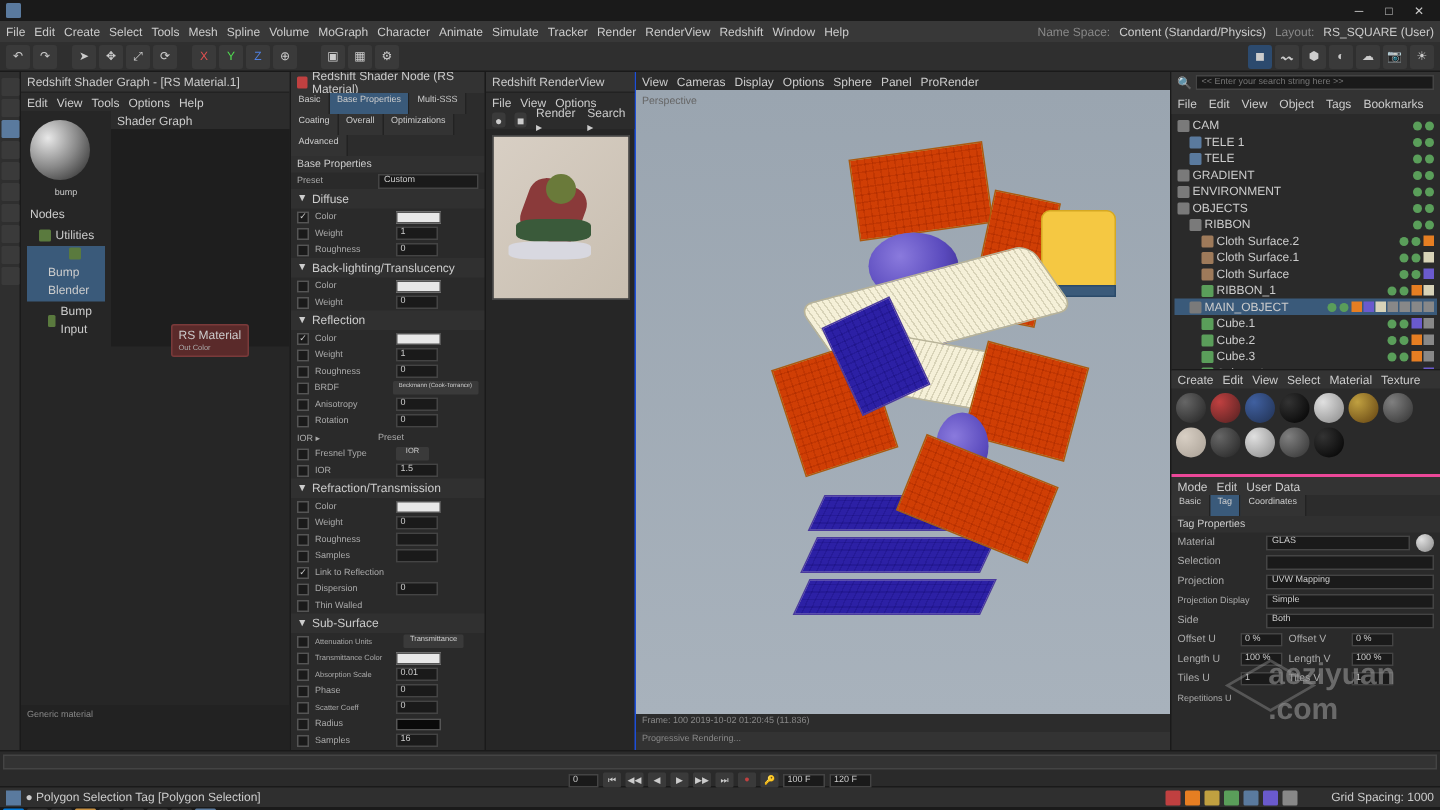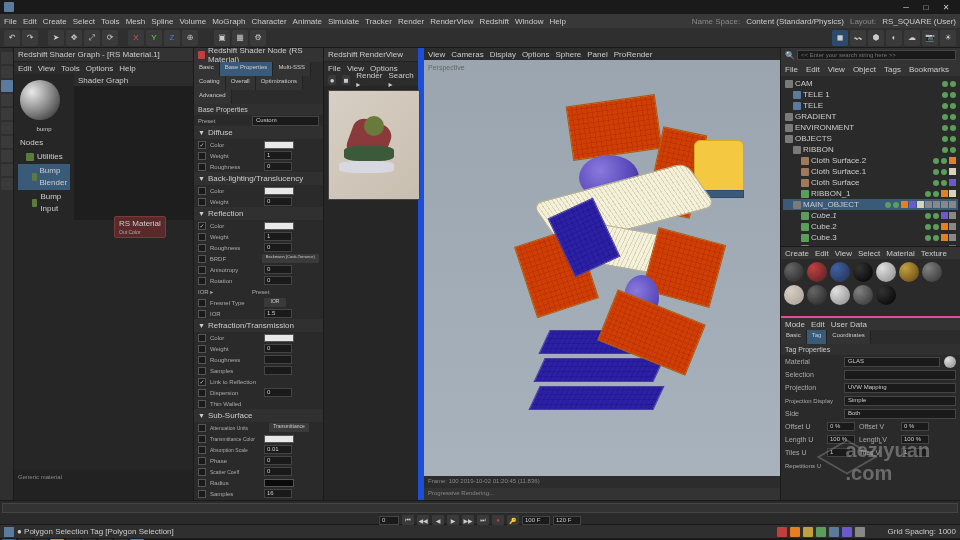--- a/index.html
+++ b/index.html
@@ -16,40 +16,40 @@
 .col { display:flex; flex-direction:column; }
 .panel-head { height:14px; background:#333; display:flex; align-items:center; padding:0 4px; gap:6px; font-size:7px; border-bottom:1px solid #222; }
 .panel-sub { height:12px; background:#2c2c2c; display:flex; align-items:center; padding:0 4px; gap:6px; font-size:7px; }
 .left-tools { width:14px; background:#2f2f2f; border-right:1px solid #1a1a1a; display:flex; flex-direction:column; gap:2px; padding-top:4px; align-items:center; }
 .lt-btn { width:12px; height:12px; background:#3a3a3a; border-radius:1px; }
 .lt-btn.active { background:#5a7a9e; }
 .node-col { width:180px; background:#262626; border-right:1px solid #1a1a1a; }
 .sphere { width:40px; height:40px; border-radius:50%; background:radial-gradient(circle at 30% 30%,#e8e8e8,#888 50%,#333 90%); margin:6px; }
 .tree { padding:4px; font-size:7px; line-height:12px; }
 .tree-item { padding:1px 2px; display:flex; align-items:center; gap:3px; }
-.tree-item.sel { background:#3a5a7a; }
+.tree-item.sel { background:#3a5a7a;flex-direction:column; }
 .tree-ico { width:8px; height:8px; background:#5a7a3e; border-radius:1px; }
 .node-canvas { flex:1; background:#1e1e1e; position:relative; }
 .node-box { position:absolute; background:#5a2a2a; border:1px solid #7a3a3a; padding:2px 4px; font-size:7px; border-radius:2px; }
 .props { width:130px; background:#2a2a2a; border-right:1px solid #1a1a1a; overflow:hidden; }
 .prop-head { height:14px; background:#333; display:flex; align-items:center; padding:0 4px; font-size:7px; }
 .prop-head .red-ico { width:8px; height:8px; background:#c04040; border-radius:1px; margin-right:3px; }
 .tabs { display:flex; height:14px; background:#2c2c2c; }
 .tab { padding:2px 5px; font-size:6px; background:#333; border-right:1px solid #222; }
 .tab.active { background:#3a5a7a; }
 .sec-title { padding:2px 4px; font-size:7px; background:#303030; display:flex; align-items:center; gap:3px; }
 .prop-row { display:flex; align-items:center; padding:1px 4px; gap:4px; height:11px; }
 .prop-label { width:50px; font-size:6px; color:#aaa; }
 .cb { width:8px; height:8px; background:#1a1a1a; border:1px solid #555; }
 .cb.checked:after { content:"✓"; font-size:6px; color:#ccc; display:block; text-align:center; line-height:6px; }
 .swatch { width:30px; height:8px; background:#e8e8e8; border:1px solid #555; }
 .swatch.dark { background:#0a0a0a; }
 .num-in { width:28px; height:9px; background:#1a1a1a; border:1px solid #444; font-size:6px; padding:0 2px; }
 .small-btn { width:22px; height:9px; background:#3a3a3a; font-size:5px; text-align:center; border-radius:1px; }
-.render-col { width:100px; background:#262626; border-right:6px solid #1d4ed8; }
+.render-col { width:100px; background:#262626; border-right:1px solid #1d4ed8; }
 .render-img { width:92px; height:110px; margin:4px; background:linear-gradient(135deg,#d8cfc4 0%,#c8beb0 100%); position:relative; border:1px solid #444; }
 .render-blob { position:absolute; border-radius:30%; }
 .rb1{left:20px;top:30px;width:40px;height:40px;background:#8a3a3a;transform:rotate(20deg);}
 .rb2{left:15px;top:55px;width:50px;height:15px;background:#3a5a3a;}
 .rb3{left:35px;top:25px;width:20px;height:20px;background:#6a7a3a;border-radius:50%;}
 .rb4{left:10px;top:70px;width:55px;height:12px;background:#d8d8e0;}
 .viewport { flex:1; background:#1a1a1a; display:flex; flex-direction:column; }
 .vp-head { height:12px; background:#2c2c2c; display:flex; align-items:center; padding:0 4px; gap:6px; font-size:7px; }
 .vp-canvas { flex:1; background:linear-gradient(#9aa5b0,#a8b2bc); position:relative; overflow:hidden; }
 .vp-label { position:absolute; left:4px; top:4px; font-size:7px; color:#666; }
@@ -557,21 +557,21 @@
           <span class="tags">
             <span class="tag-sq ts-o"></span>
             <span class="tag-sq ts-p"></span>
             <span class="tag-sq ts-c"></span>
             <span class="tag-sq ts-g"></span>
             <span class="tag-sq ts-g"></span>
             <span class="tag-sq ts-g"></span>
             <span class="tag-sq ts-g"></span>
           </span>
         </div>
-        <div class="obj-row" style="padding-left: 18px; font-style: italic;">
+        <div class="obj-row" style="padding-left: 18px;">
           <span class="obj-ico oi-mesh"></span>
           <span style="flex: 1 1 0%;">Cube.1</span>
           <span class="dot g"></span>
           <span class="dot g"></span>
           <span class="tags">
             <span class="tag-sq ts-p"></span>
             <span class="tag-sq ts-g"></span>
           </span>
         </div>
         <div class="obj-row" style="padding-left: 18px;">

